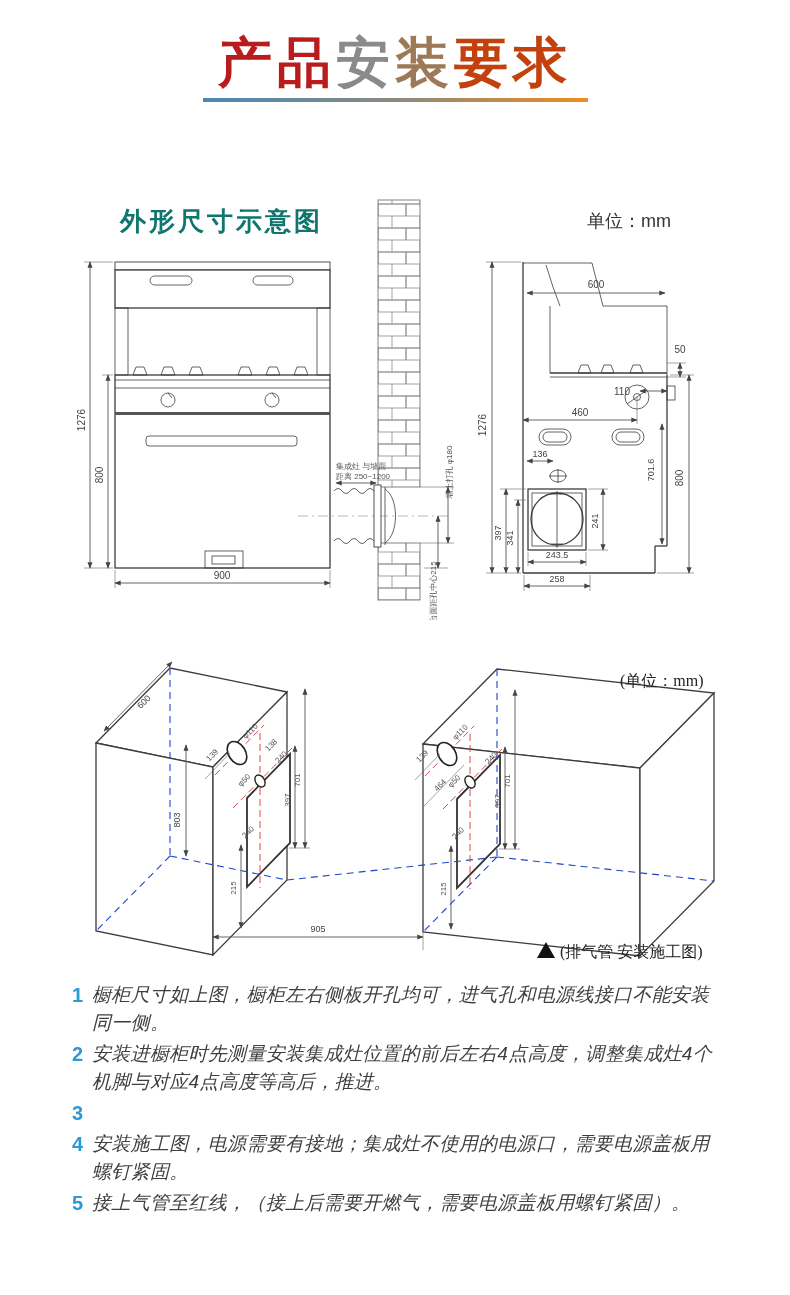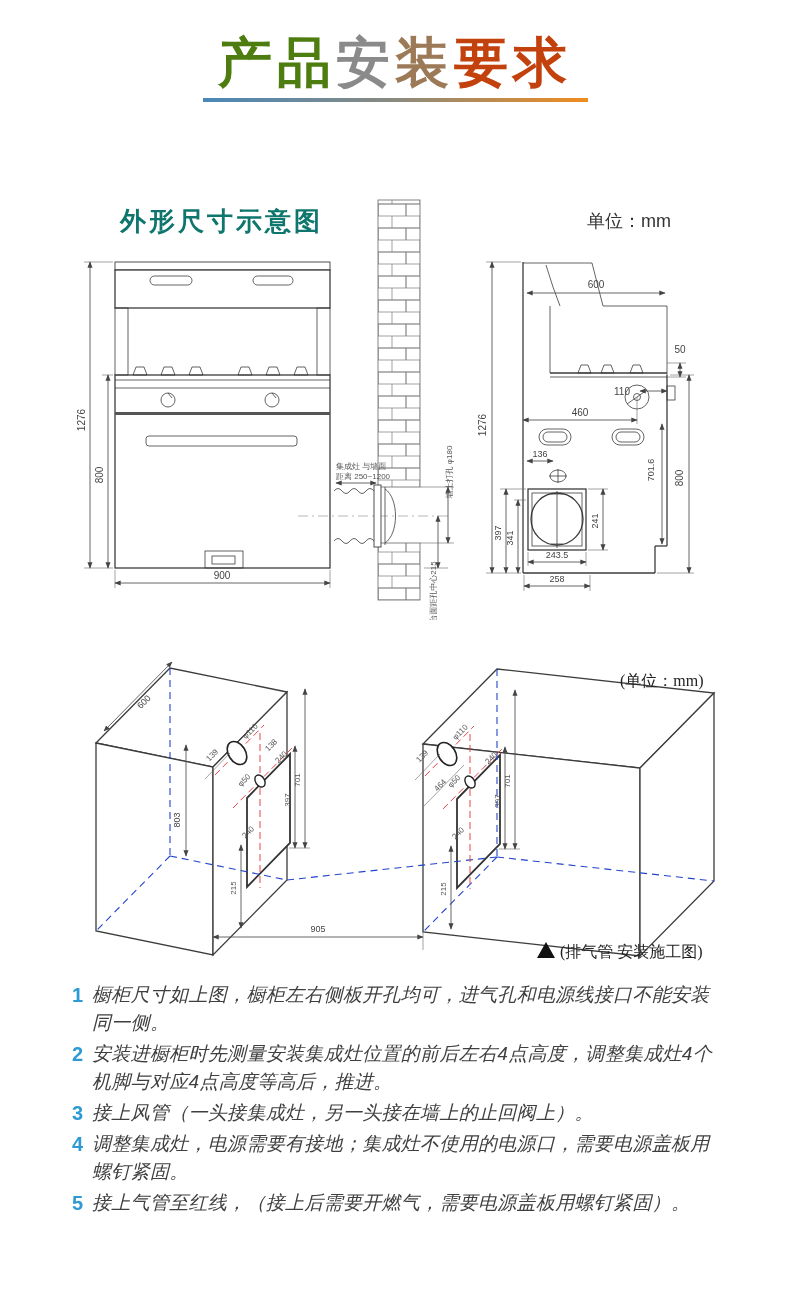--- a/index.html
+++ b/index.html
@@ -1,21 +1,21 @@
 <!DOCTYPE html>
 <html><head>
 <meta charset="utf-8">
 <style>
   html,body{margin:0;padding:0;background:#fff;}
   .page{position:relative;width:790px;height:1295px;background:#fff;overflow:hidden;
         font-family:"Liberation Sans",sans-serif;}
   
   .hdr{position:absolute;top:30px;left:0;width:790px;text-align:center;}
   .hdr h1{margin:0;font-size:54px;font-weight:bold;letter-spacing:5px;line-height:64px;}
-  .t-blue{color:#4d7c0f;}
+  .t-blue{color:#b91c1c;}
   .t-gray{color:#8a8a8a;}
   .t-brown{color:#9c7a58;}
   .t-orange{color:#c2410c;}
   .hdr-line{width:385px;height:4px;margin:4px auto 0 auto;
             background:linear-gradient(90deg,#4a88b8 0%,#8a8a80 50%,#ef8c1f 100%);}
   
   .sec-title{position:absolute;left:84px;top:204px;font-size:26px;font-weight:bold;
              color:#0f766e;letter-spacing:3px;margin-left:36px;}
   .unit-label{position:absolute;left:587px;top:209px;font-size:18px;color:#333;}
   .footnote{position:absolute;left:70px;top:601px;width:420px;font-size:9.5px;color:#555;}
@@ -307,25 +307,24 @@
     <div class="instr-item">
       <span class="instr-num">1</span>
       <span class="instr-text">橱柜尺寸如上图，橱柜左右侧板开孔均可，进气孔和电源线接口不能安装同一侧。</span>
     </div>
     <div class="instr-item">
       <span class="instr-num">2</span>
       <span class="instr-text">安装进橱柜时先测量安装集成灶位置的前后左右4点高度，调整集成灶4个机脚与对应4点高度等高后，推进。</span>
     </div>
     <div class="instr-item">
       <span class="instr-num">3</span>
-      <span class="instr-text">接上风管（一头接集成灶，另一头接在墙上的止回阀上）。</span>
     </div>
     <div class="instr-item">
       <span class="instr-num">4</span>
-      <span class="instr-text">调整集成灶，电源需要有接地；集成灶不使用的电源口，需要电源盖板用螺钉紧固。</span>
+      <span class="instr-text">安装施工图，电源需要有接地；集成灶不使用的电源口，需要电源盖板用螺钉紧固。</span>
     </div>
     <div class="instr-item">
       <span class="instr-num">5</span>
       <span class="instr-text">接上气管至红线，（接上后需要开燃气，需要电源盖板用螺钉紧固）。</span>
     </div>
   </div>
 
 </div>
 
 </body></html>

